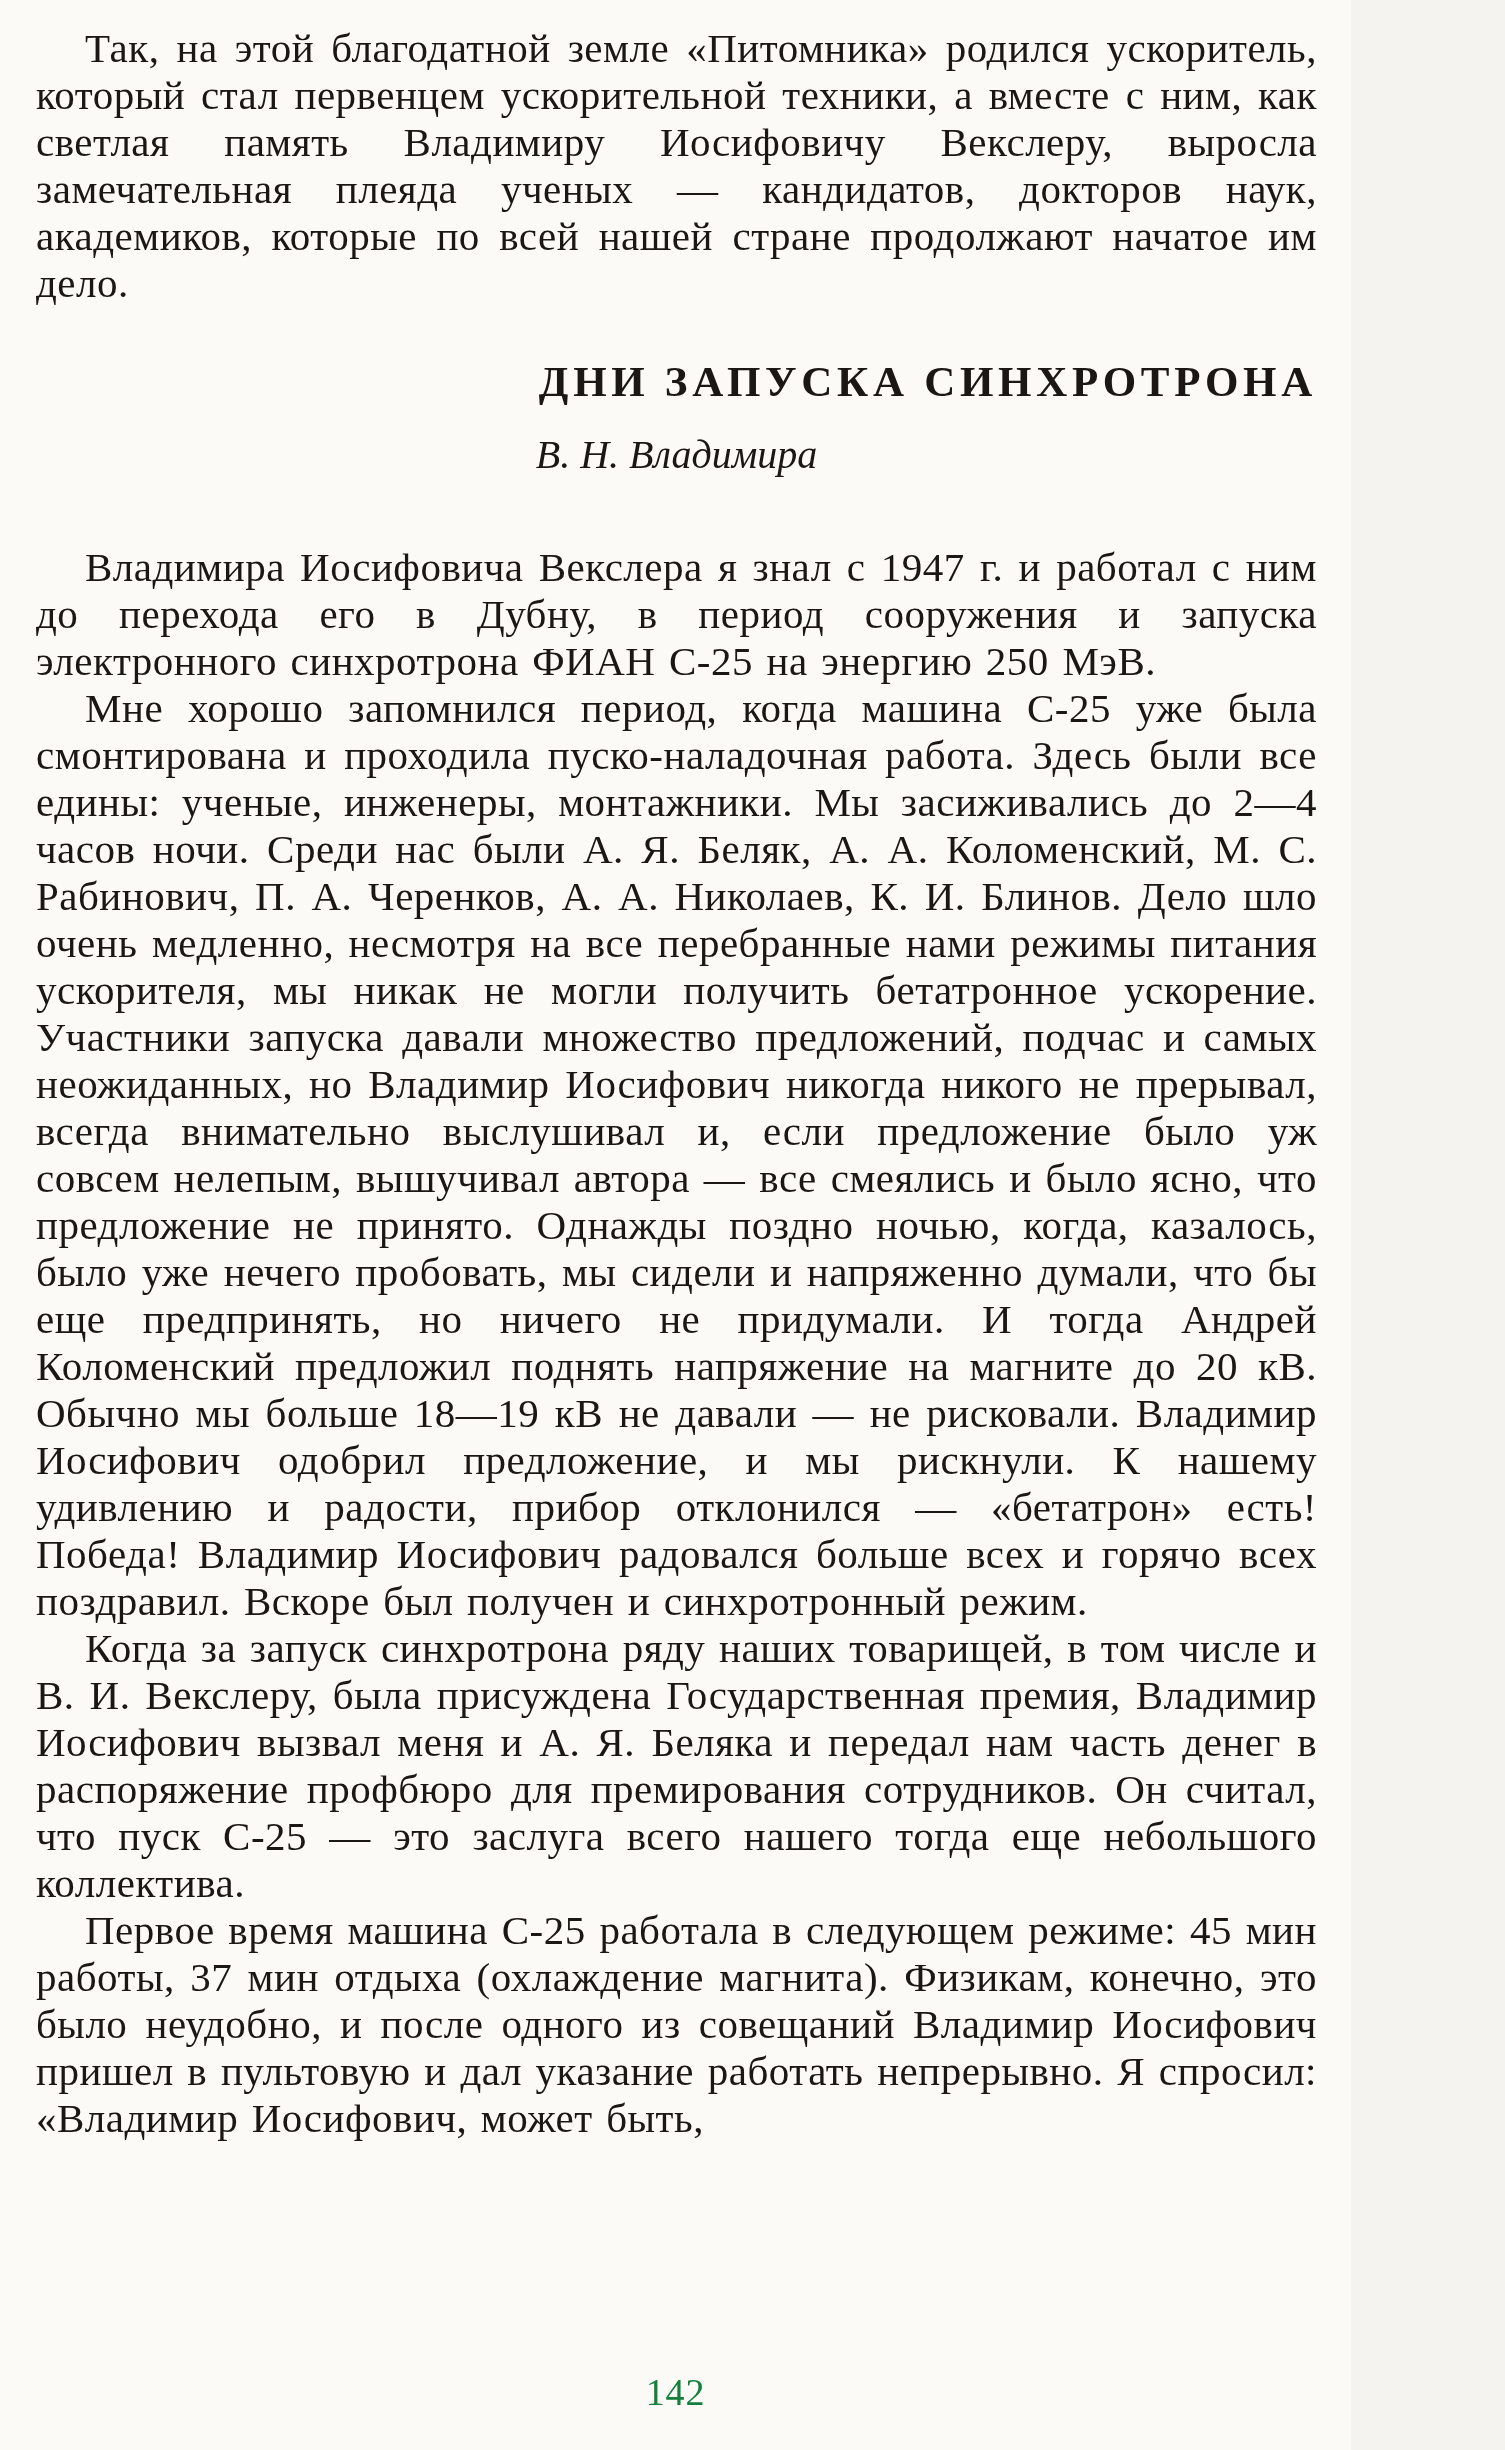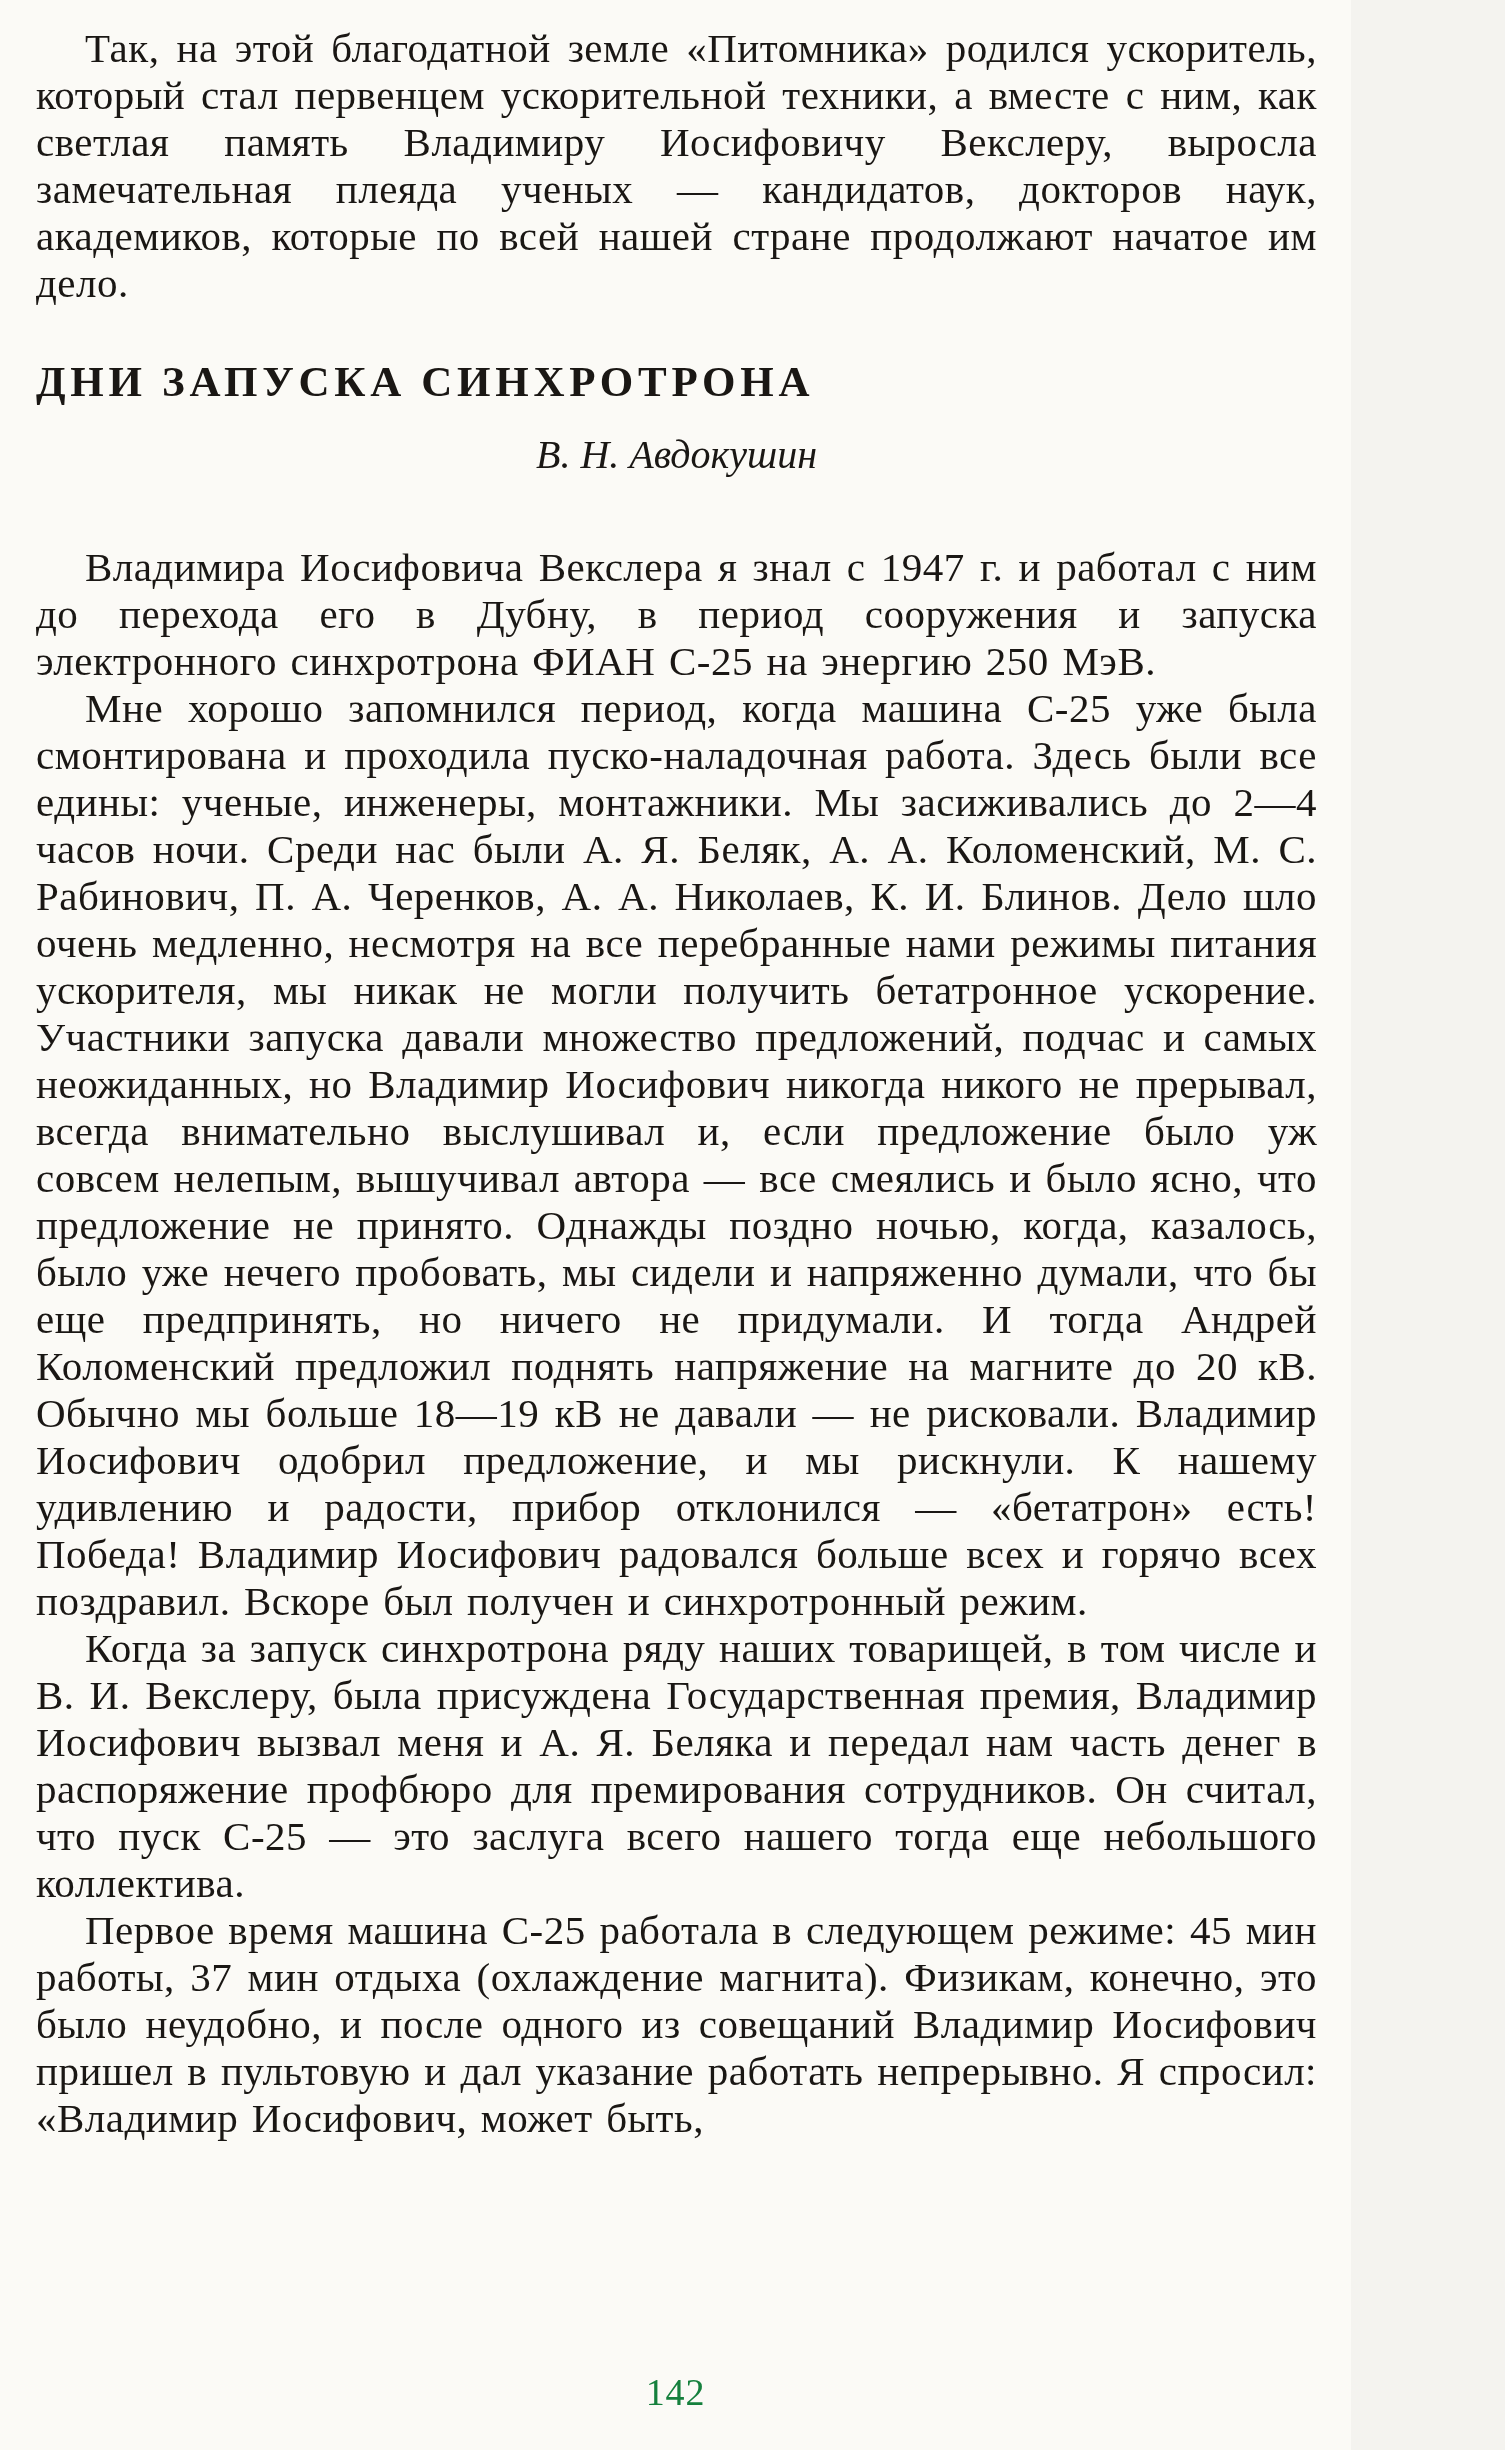--- a/index.html
+++ b/index.html
@@ -29,21 +29,21 @@
     letter-spacing: 0.5px;
     word-spacing: 2.8px;
     text-align: justify;
     text-indent: 49px;
   }
   .title {
     margin: 49px 0 0 0;
     font-size: 43px;
     line-height: 51px;
     font-weight: bold;
-    text-align: left;
+    text-align: right;
     letter-spacing: 4.7px;
     text-indent: 0;
   }
   .author {
     margin: 24.5px 0 0 0;
     font-size: 40px;
     line-height: 47px;
     font-style: italic;
     text-align: center;
   }
@@ -63,21 +63,21 @@
 </style>
 </head>
 <body>
 
 <div class="scan-page">
 
   <p class="body-text">Так, на этой благодатной земле «Питомника» родился ускоритель, который стал первенцем ускорительной техники, а вместе с ним, как светлая память Владимиру Иосифовичу Векслеру, выросла замечательная плеяда ученых — кандидатов, докторов наук, академиков, которые по всей нашей стране продолжают начатое им дело.</p>
 
   <h1 class="title">ДНИ ЗАПУСКА СИНХРОТРОНА</h1>
 
-  <div class="author">В. Н. Авдокушин</div>
+  <div class="author">В. Н. Владимира</div>
 
   <p class="body-text first-body">Владимира Иосифовича Векслера я знал с 1947 г. и работал с ним до перехода его в Дубну, в период сооружения и запуска электронного синхротрона ФИАН С-25 на энергию 250 МэВ.</p>
 
   <p class="body-text">Мне хорошо запомнился период, когда машина С-25 уже была смонтирована и проходила пуско-наладочная работа. Здесь были все едины: ученые, инженеры, монтажники. Мы засиживались до 2—4 часов ночи. Среди нас были А. Я. Беляк, А. А. Коломенский, М. С. Рабинович, П. А. Черенков, А. А. Николаев, К. И. Блинов. Дело шло очень медленно, несмотря на все перебранные нами режимы питания ускорителя, мы никак не могли получить бетатронное ускорение. Участники запуска давали множество предложений, подчас и самых неожиданных, но Владимир Иосифович никогда никого не прерывал, всегда внимательно выслушивал и, если предложение было уж совсем нелепым, вышучивал автора — все смеялись и было ясно, что предложение не принято. Однажды поздно ночью, когда, казалось, было уже нечего пробовать, мы сидели и напряженно думали, что бы еще предпринять, но ничего не придумали. И тогда Андрей Коломенский предложил поднять напряжение на магните до 20 кВ. Обычно мы больше 18—19 кВ не давали — не рисковали. Владимир Иосифович одобрил предложение, и мы рискнули. К нашему удивлению и радости, прибор отклонился — «бетатрон» есть! Победа! Владимир Иосифович радовался больше всех и горячо всех поздравил. Вскоре был получен и синхротронный режим.</p>
 
   <p class="body-text">Когда за запуск синхротрона ряду наших товарищей, в том числе и В. И. Векслеру, была присуждена Государственная премия, Владимир Иосифович вызвал меня и А. Я. Беляка и передал нам часть денег в распоряжение профбюро для премирования сотрудников. Он считал, что пуск С-25 — это заслуга всего нашего тогда еще небольшого коллектива.</p>
 
   <p class="body-text">Первое время машина С-25 работала в следующем режиме: 45 мин работы, 37 мин отдыха (охлаждение магнита). Физикам, конечно, это было неудобно, и после одного из совещаний Владимир Иосифович пришел в пультовую и дал указание работать непрерывно. Я спросил: «Владимир Иосифович, может быть,</p>
 
   <div class="folio">142</div>

